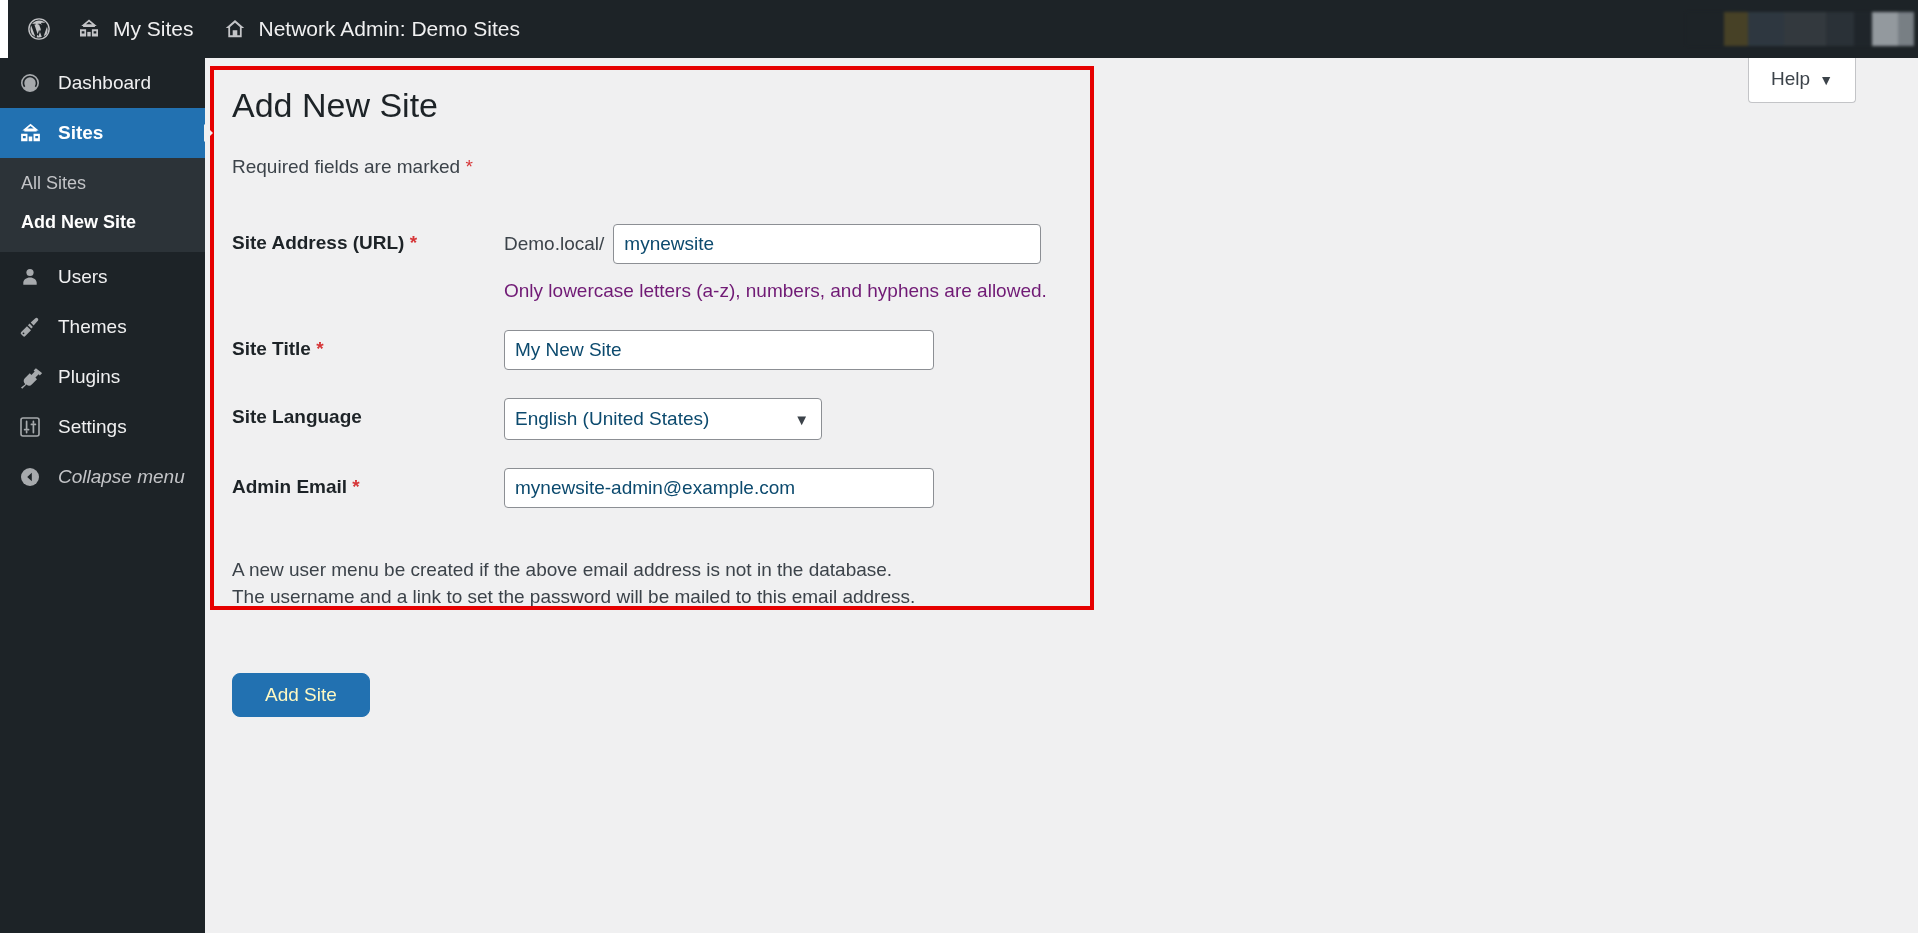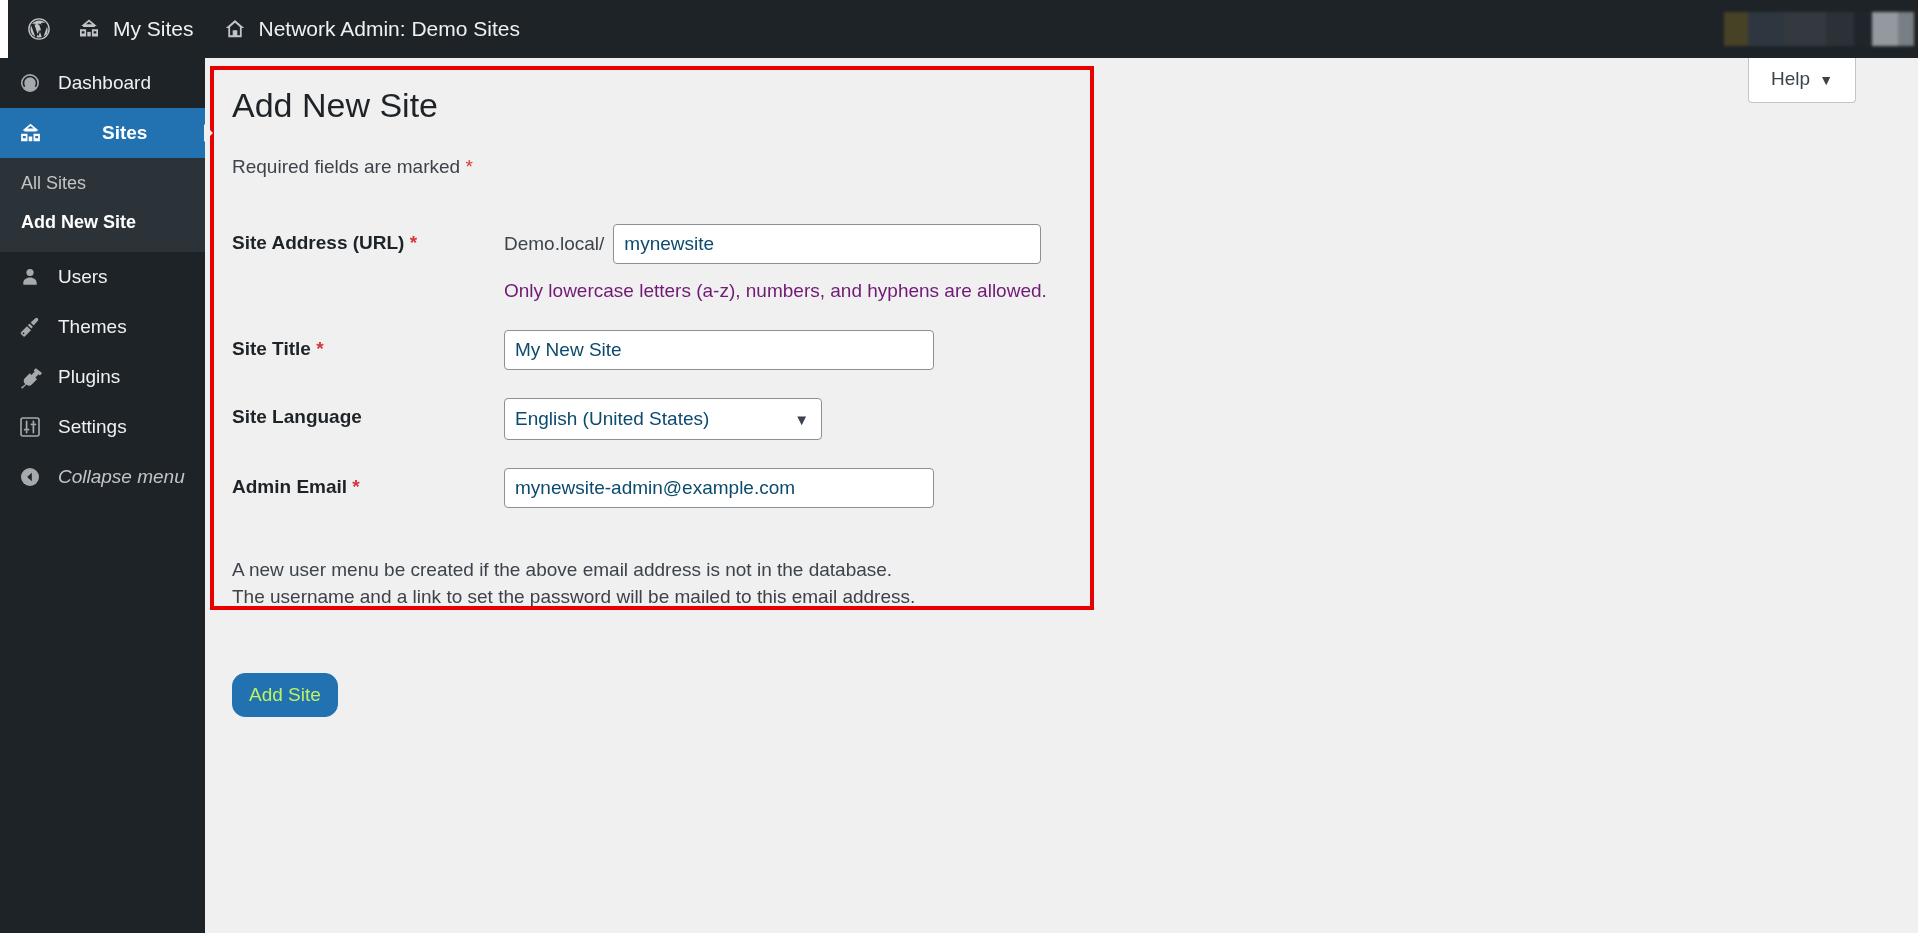--- a/index.html
+++ b/index.html
@@ -53,21 +53,21 @@
   }
   .menu-item {
     position: relative;
     display: flex; align-items: center;
     height: 50px; padding-left: 17px;
     color: #f0f0f1; font-size: 19px;
     cursor: pointer;
   }
   .menu-item .mi-label { margin-left: 15px; }
   .menu-item.current {
-    background: #2271b1; color: #fff; font-weight: 600; gap: 44px;
+    background: #2271b1; color: #fff; font-weight: 600;
   }
   .menu-item.current::after {
     content: ""; position: absolute; right: -8px; top: 16px;
     border-top: 9px solid transparent;
     border-bottom: 9px solid transparent;
     border-left: 9px solid #f0f0f1;
   }
   #submenu { background: #2c3338; padding: 6px 0 10px 0; }
   .submenu-item {
     display: block; padding: 9px 0 9px 21px;
@@ -153,24 +153,24 @@
     transform: translateY(-50%); pointer-events: none;
     color: #3c434a; font-size: 15px;
   }
 
   #created-note {
     margin-top: 34px; font-size: 19px; color: #3c434a; line-height: 1.45;
   }
 
   #submit-button {
     margin-top: 62px;
-    background: #2271b1; color: #bef264;
-    border: 1px solid #2271b1; border-radius: 13px;
+    background: #2271b1; color: #fef9c3;
+    border: 1px solid #2271b1; border-radius: 8px;
     font-family: "Liberation Sans", sans-serif;
-    font-size: 19px; padding: 10px 16px;
+    font-size: 19px; padding: 10px 32px;
     cursor: pointer;
   }
 </style>
 </head>
 <body>
 
 <div id="adminbar">
 
   <div class="ab-item ab-wp">
     <span class="icon">

